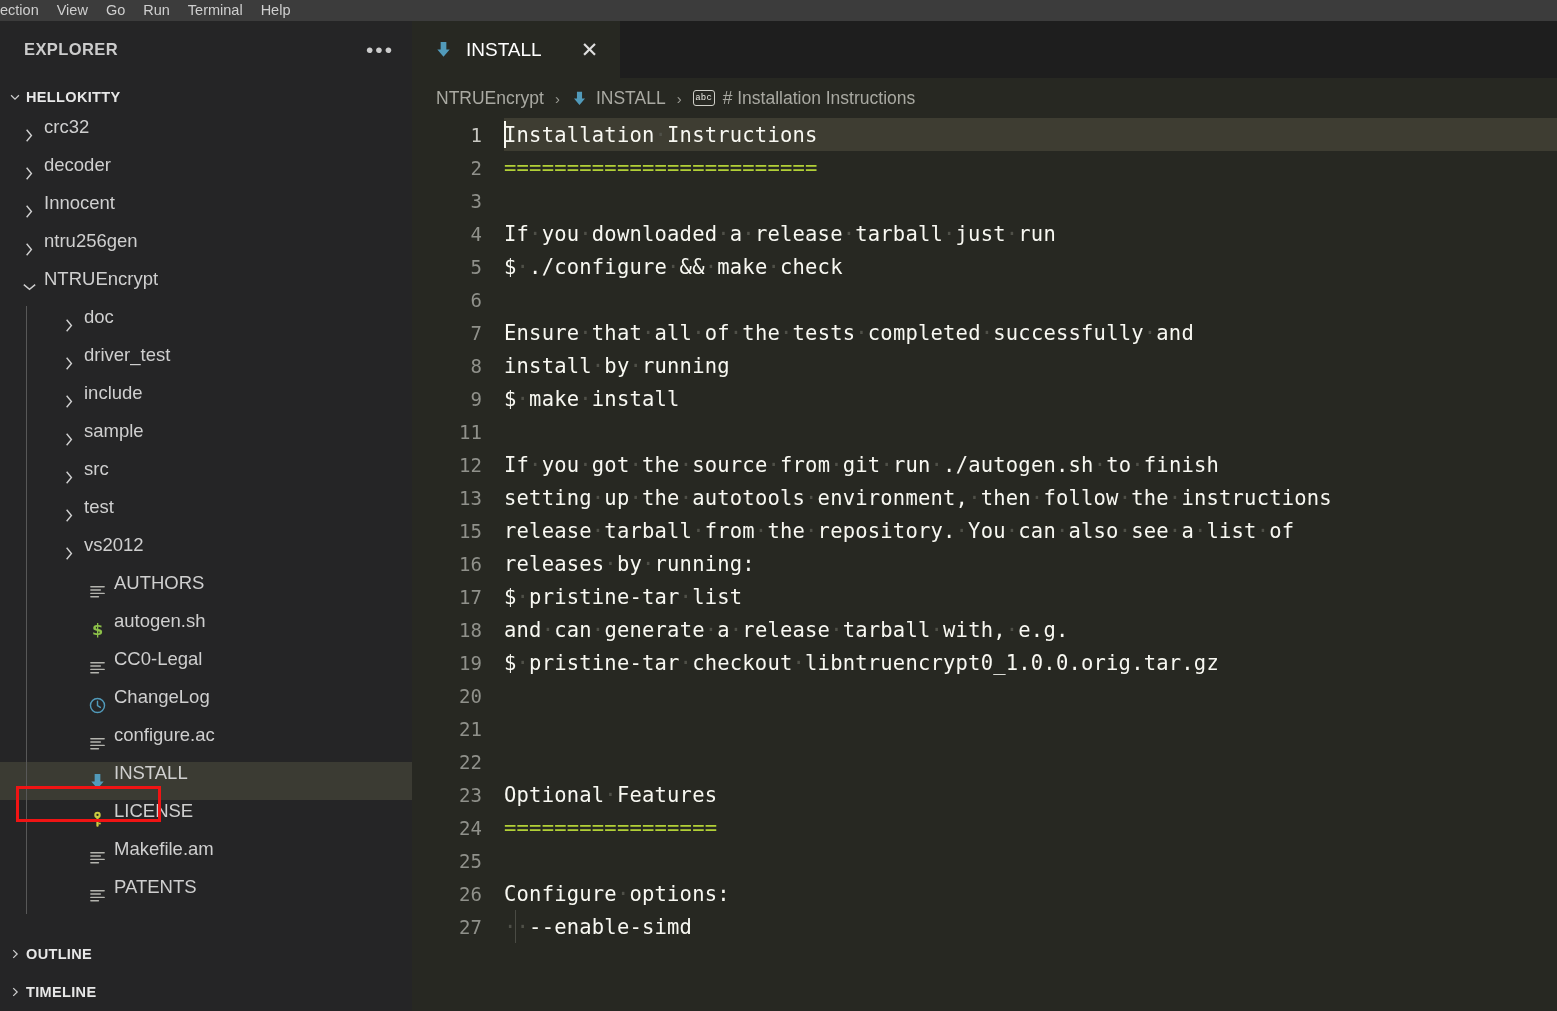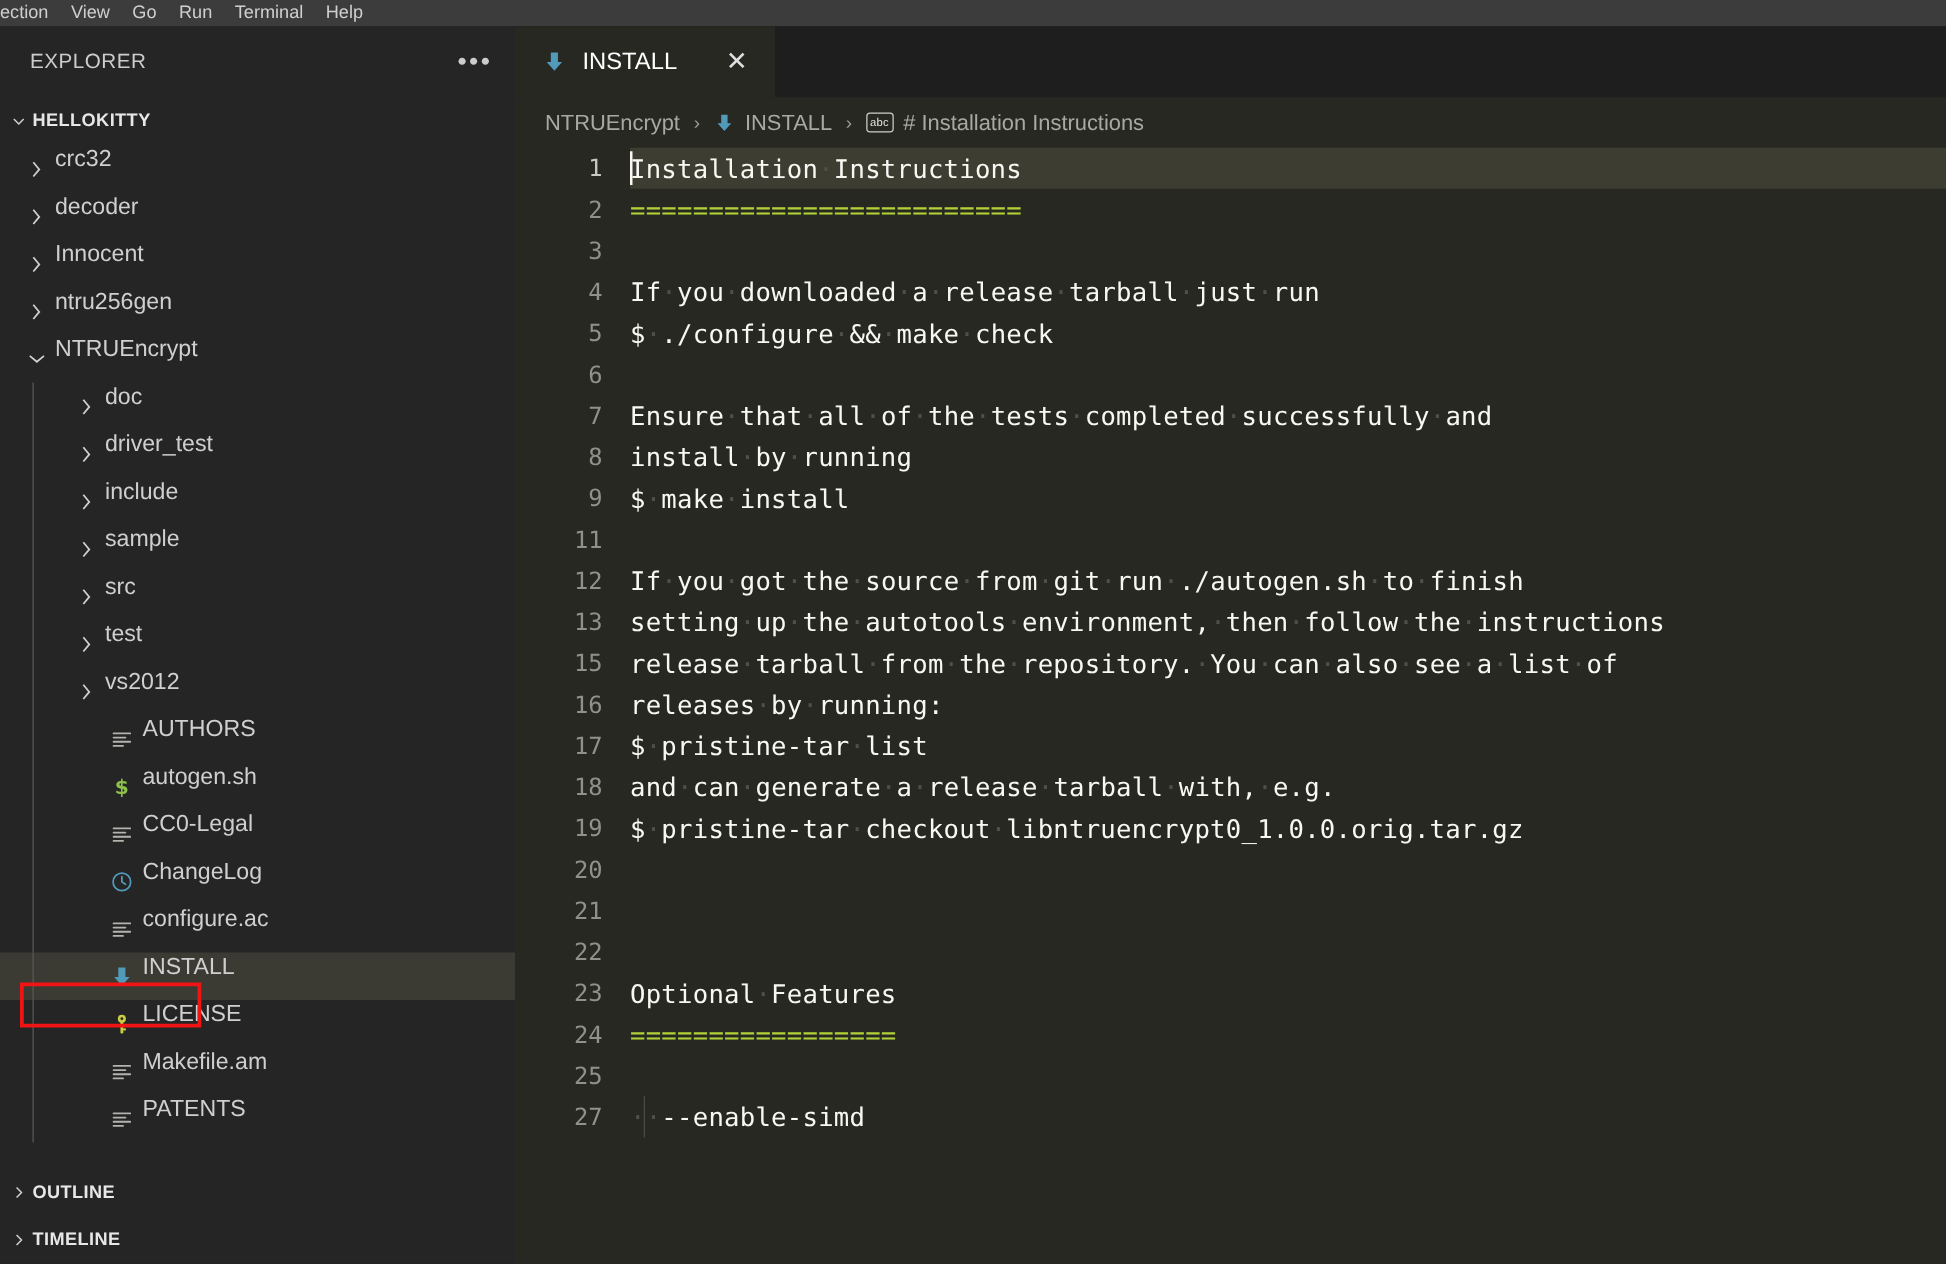--- a/index.html
+++ b/index.html
@@ -33,21 +33,21 @@
     display: flex; flex-direction: column;
     position: relative;
     min-height: 0;
   }
   #sidebar-title {
     height: 57px; flex: 0 0 57px;
     display: flex; align-items: center;
     padding: 0 18px 0 24px;
     color: #cccccc; font-size: 16.5px; letter-spacing: .4px;
   }
-  #sidebar-title .t { flex: 1; }
+  #sidebar-title .t { flex: 1; font-weight: bold; }
   #sb-more { color: #cccccc; font-size: 21px; letter-spacing: 2px; line-height: 10px; cursor: pointer; }
 
   #explorer-tree { flex: 1 1 auto; min-height: 0; display: flex; flex-direction: column; }
 
   .section-header {
     height: 38px; flex: 0 0 38px;
     display: flex; align-items: center;
     color: #e7e7e7; font-size: 14.5px; font-weight: bold;
     letter-spacing: .35px;
     padding-left: 4px;
@@ -119,21 +119,21 @@
     display: flex; align-items: center;
     padding-left: 22px;
     color: #a9a9a2; font-size: 17.5px;
     gap: 0; white-space: nowrap; overflow: hidden;
   }
   .bc-seg { display: flex; align-items: center; gap: 8px; cursor: pointer; padding: 0 2px; }
   .bc-sep { padding: 0 9px; color: #9c9c95; font-size: 15px; }
   .bc-abc {
     display: inline-flex; align-items: center; justify-content: center;
     width: 22px; height: 16px; border: 1.5px solid #cfcfc8; border-radius: 3px;
-    font-family: Liberation Sans, sans-serif; font-size: 9px; color: #e6e6df;
+    font-family: Liberation Mono, monospace; font-size: 9px; color: #e6e6df;
     letter-spacing: .2px;
   }
 
   
   #code-wrap {
     flex: 1 1 auto; min-height: 0;
     background: #272822;
     position: relative; overflow: hidden;
   }
   .code-line {
@@ -614,20 +614,24 @@
           </div>
           <div class="code-line">
             <span class="ln">24</span>
             <span class="src"><span class="eq">=================</span></span>
           </div>
           <div class="code-line">
             <span class="ln">25</span>
             <span class="src"></span>
           </div>
           <div class="code-line">
+            <span class="ln">26</span>
+            <span class="src">Configure<span class="ws">·</span>options:</span>
+          </div>
+          <div class="code-line">
             <span class="ln">27</span>
             <span class="iguide"></span>
             <span class="src"><span class="ws">·</span><span class="ws">·</span>--enable-simd</span>
           </div>
         </div>
 
     </div>
   </div>
 </div>
 

